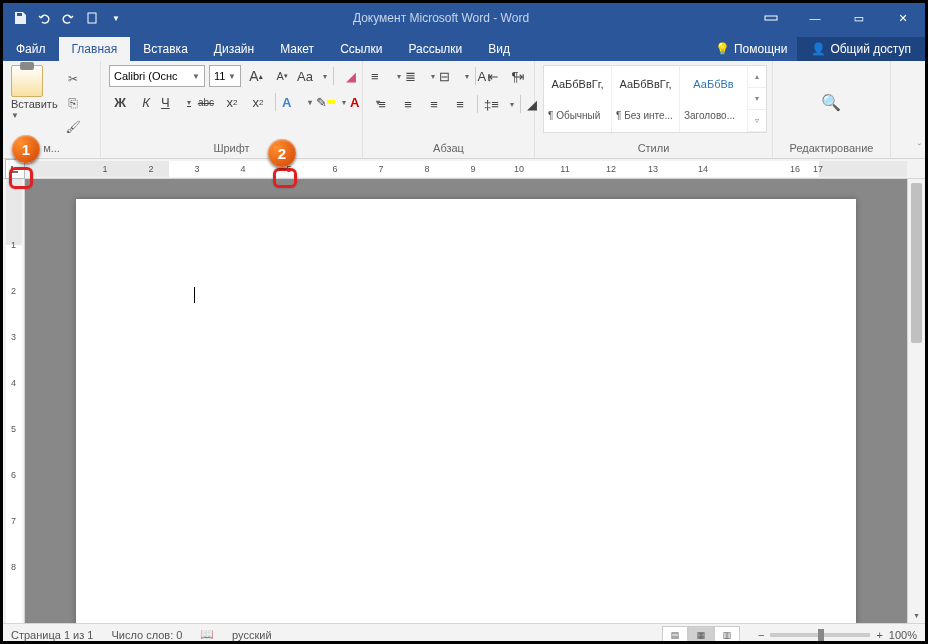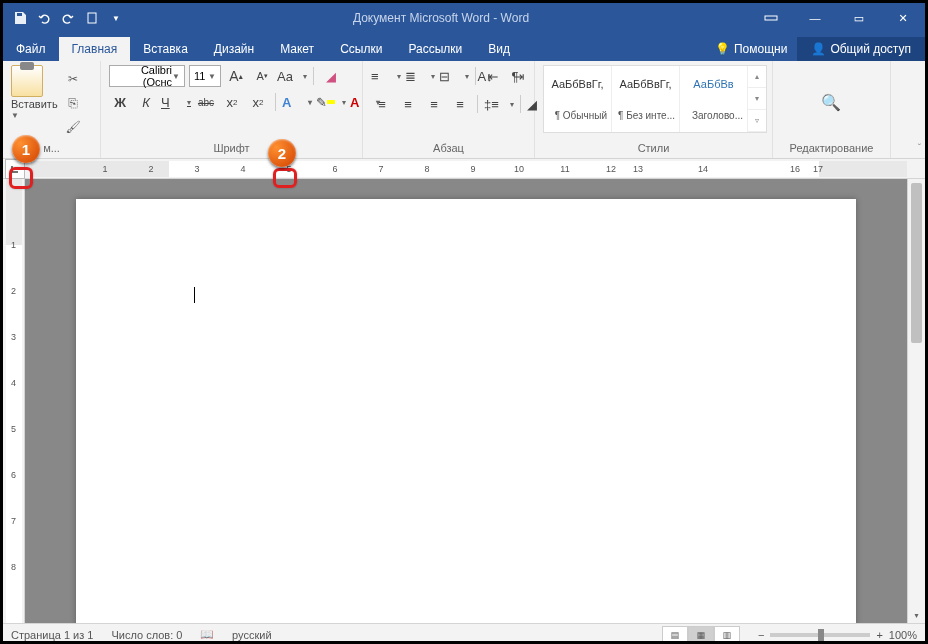--- a/index.html
+++ b/index.html
@@ -20,32 +20,32 @@
 .grp { border-right:1px solid #e1e1e1; padding:4px 8px 2px; display:flex; flex-direction:column; position:relative; }
 .grp-body { flex:1; display:flex; gap:4px; }
 .grp-label { text-align:center; font-size:11px; color:#666; padding:2px 0; position:relative; }
 .paste-col { display:flex; flex-direction:column; align-items:flex-start; width:48px; gap:1px; }
 .paste-icon { width:32px; height:32px; background:linear-gradient(#fff,#f8e0a0); border:1px solid #d0b060; border-radius:2px; position:relative; }
 .paste-icon::before { content:""; position:absolute; top:-4px; left:8px; width:14px; height:8px; background:#888; border-radius:2px; }
 .mini-col { display:flex; flex-direction:column; gap:4px; justify-content:center; }
 .mini-btn { width:20px; height:20px; display:flex; align-items:center; justify-content:center; font-size:12px; color:#555; cursor:pointer; }
 .font-row { display:flex; gap:4px; align-items:center; }
 .font-sel { height:22px; border:1px solid #ababab; background:#fff; font-size:11px; padding:0 4px; display:flex; align-items:center; }
-.font-name { width:76px;text-align:right; }
+.font-name { width:96px;text-align:right; }
 .font-size { width:32px; }
 .dd { font-size:8px; color:#666; margin-left:auto; }
 .rb { width:22px; height:22px; display:flex; align-items:center; justify-content:center; font-size:13px; color:#444; cursor:pointer; }
 .rb.wide { width:30px; }
 .font-rows { display:flex; flex-direction:column; gap:4px; }
 .para-rows { display:flex; flex-direction:column; gap:6px; }
 .style-gal { display:flex; gap:0; border:1px solid #ddd; background:#fff; height:68px; }
 .style-item { width:68px; border-right:1px solid #eee; display:flex; flex-direction:column; align-items:center; justify-content:center; padding:4px; cursor:pointer; }
 .style-prev { font-size:11px; color:#333; }
 .style-prev.blue { color:#2e74b5; }
-.style-name { font-size:10px; color:#555; margin-top:20px; overflow:hidden; white-space:nowrap; text-overflow:ellipsis; width:100%; text-align:right; }
+.style-name { font-size:10px; color:#555; margin-top:20px; overflow:hidden; white-space:nowrap; text-overflow:ellipsis; width:100%; text-align:left; }
 .style-nav { width:18px; display:flex; flex-direction:column; }
 .style-nav div { flex:1; border-bottom:1px solid #eee; display:flex; align-items:center; justify-content:center; font-size:8px; color:#888; cursor:pointer; }
 .edit-grp { width:118px; align-items:center; }
 .search-icon { font-size:16px; color:#555; }
 .collapse { position:absolute; right:4px; bottom:4px; font-size:10px; color:#888; cursor:pointer; }
 .ruler-h { height:20px; background:#f3f3f3; border-bottom:1px solid #d4d4d4; display:flex; align-items:center; position:relative; font-size:9px; color:#666; }
 .tab-sel { width:20px; height:20px; border:1px solid #bbb; background:#fff; margin-left:2px; display:flex; align-items:center; justify-content:center; position:relative; }
 .ruler-track-h { flex:1; height:16px; margin:0 18px 0 6px; background:#e8e8e8; position:relative; overflow:hidden; }
 .ruler-white { position:absolute; top:0; bottom:0; background:#fff; }
 .tick { position:absolute; top:3px; font-size:9px; color:#555; transform:translateX(-50%); }
@@ -267,21 +267,21 @@
       <div class="tick" style="left: 166px;">3</div>
       <div class="tick" style="left: 212px;">4</div>
       <div class="tick" style="left: 258px;">5</div>
       <div class="tick" style="left: 304px;">6</div>
       <div class="tick" style="left: 350px;">7</div>
       <div class="tick" style="left: 396px;">8</div>
       <div class="tick" style="left: 442px;">9</div>
       <div class="tick" style="left: 488px;">10</div>
       <div class="tick" style="left: 534px;">11</div>
       <div class="tick" style="left: 580px;">12</div>
-      <div class="tick" style="left: 607px;">13</div>
+      <div class="tick" style="left: 622px;">13</div>
       <div class="tick" style="left: 672px;">14</div>
       <div class="tick" style="left: 718px; margin-top: 48px;">15</div>
       <div class="tick" style="left: 764px;">16</div>
       <div class="tick" style="left: 787px;">17</div>
     </div>
 </div>
 
 <div class="content">
   <div class="ruler-v">
     <div class="ruler-track-v">

